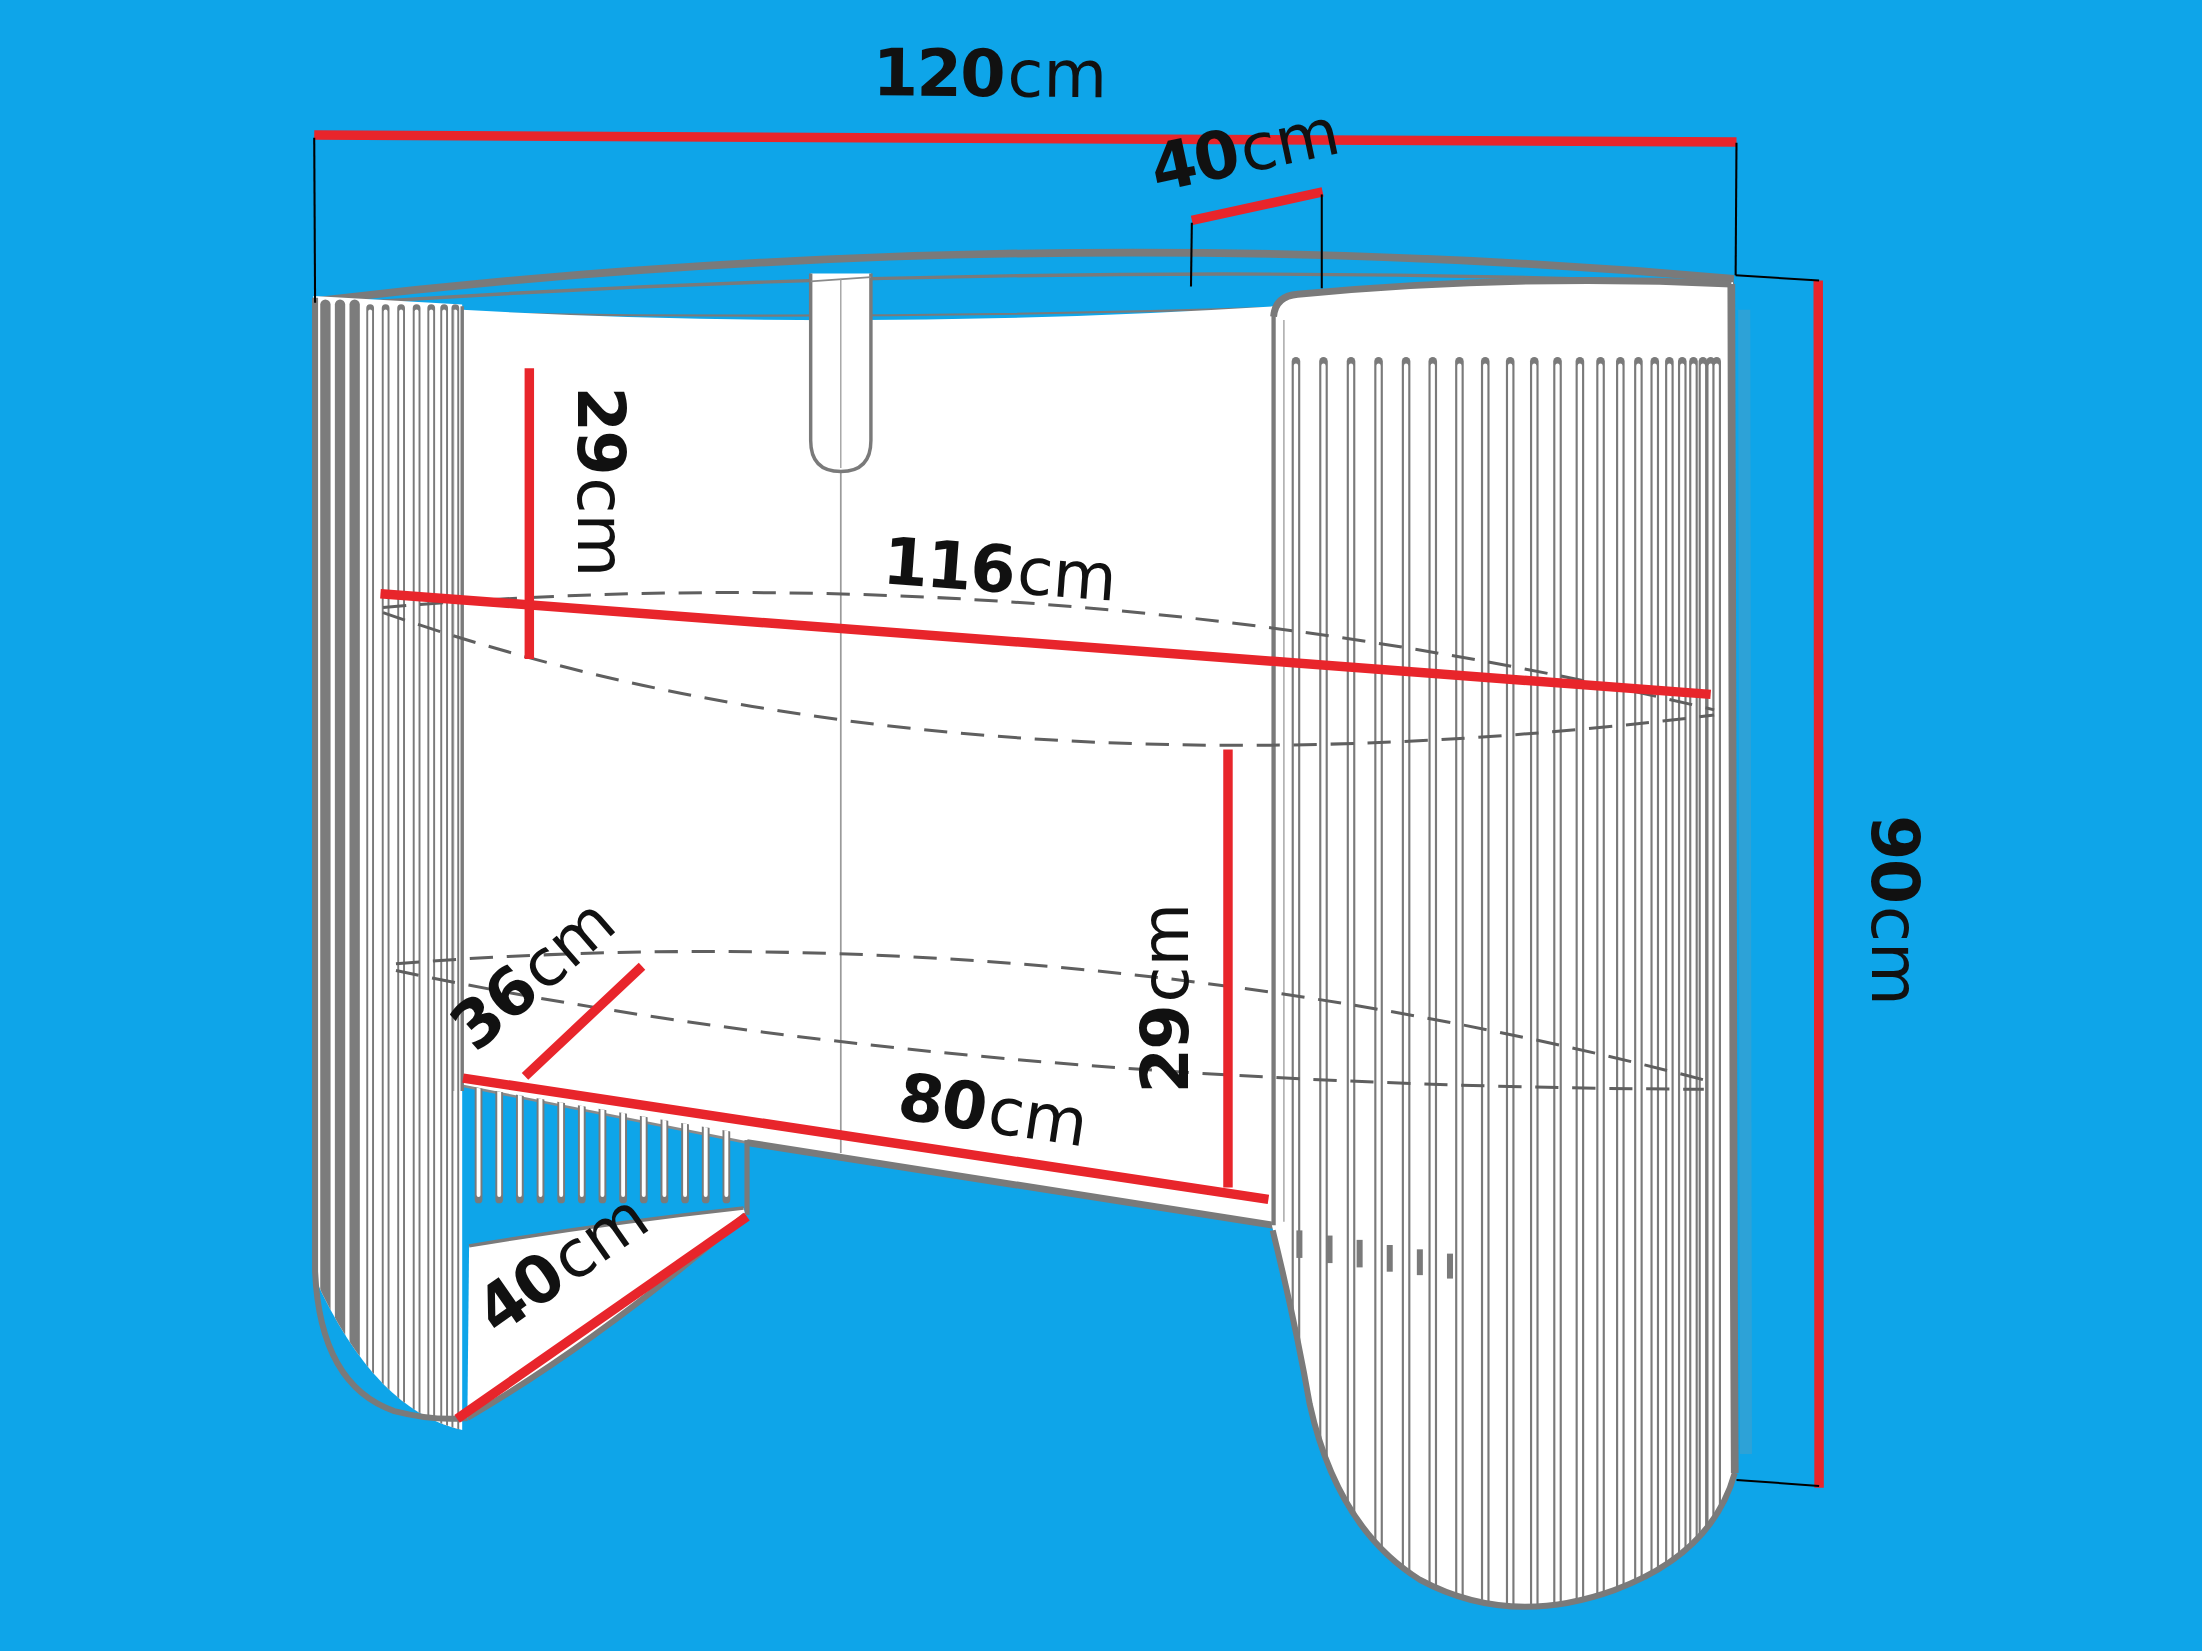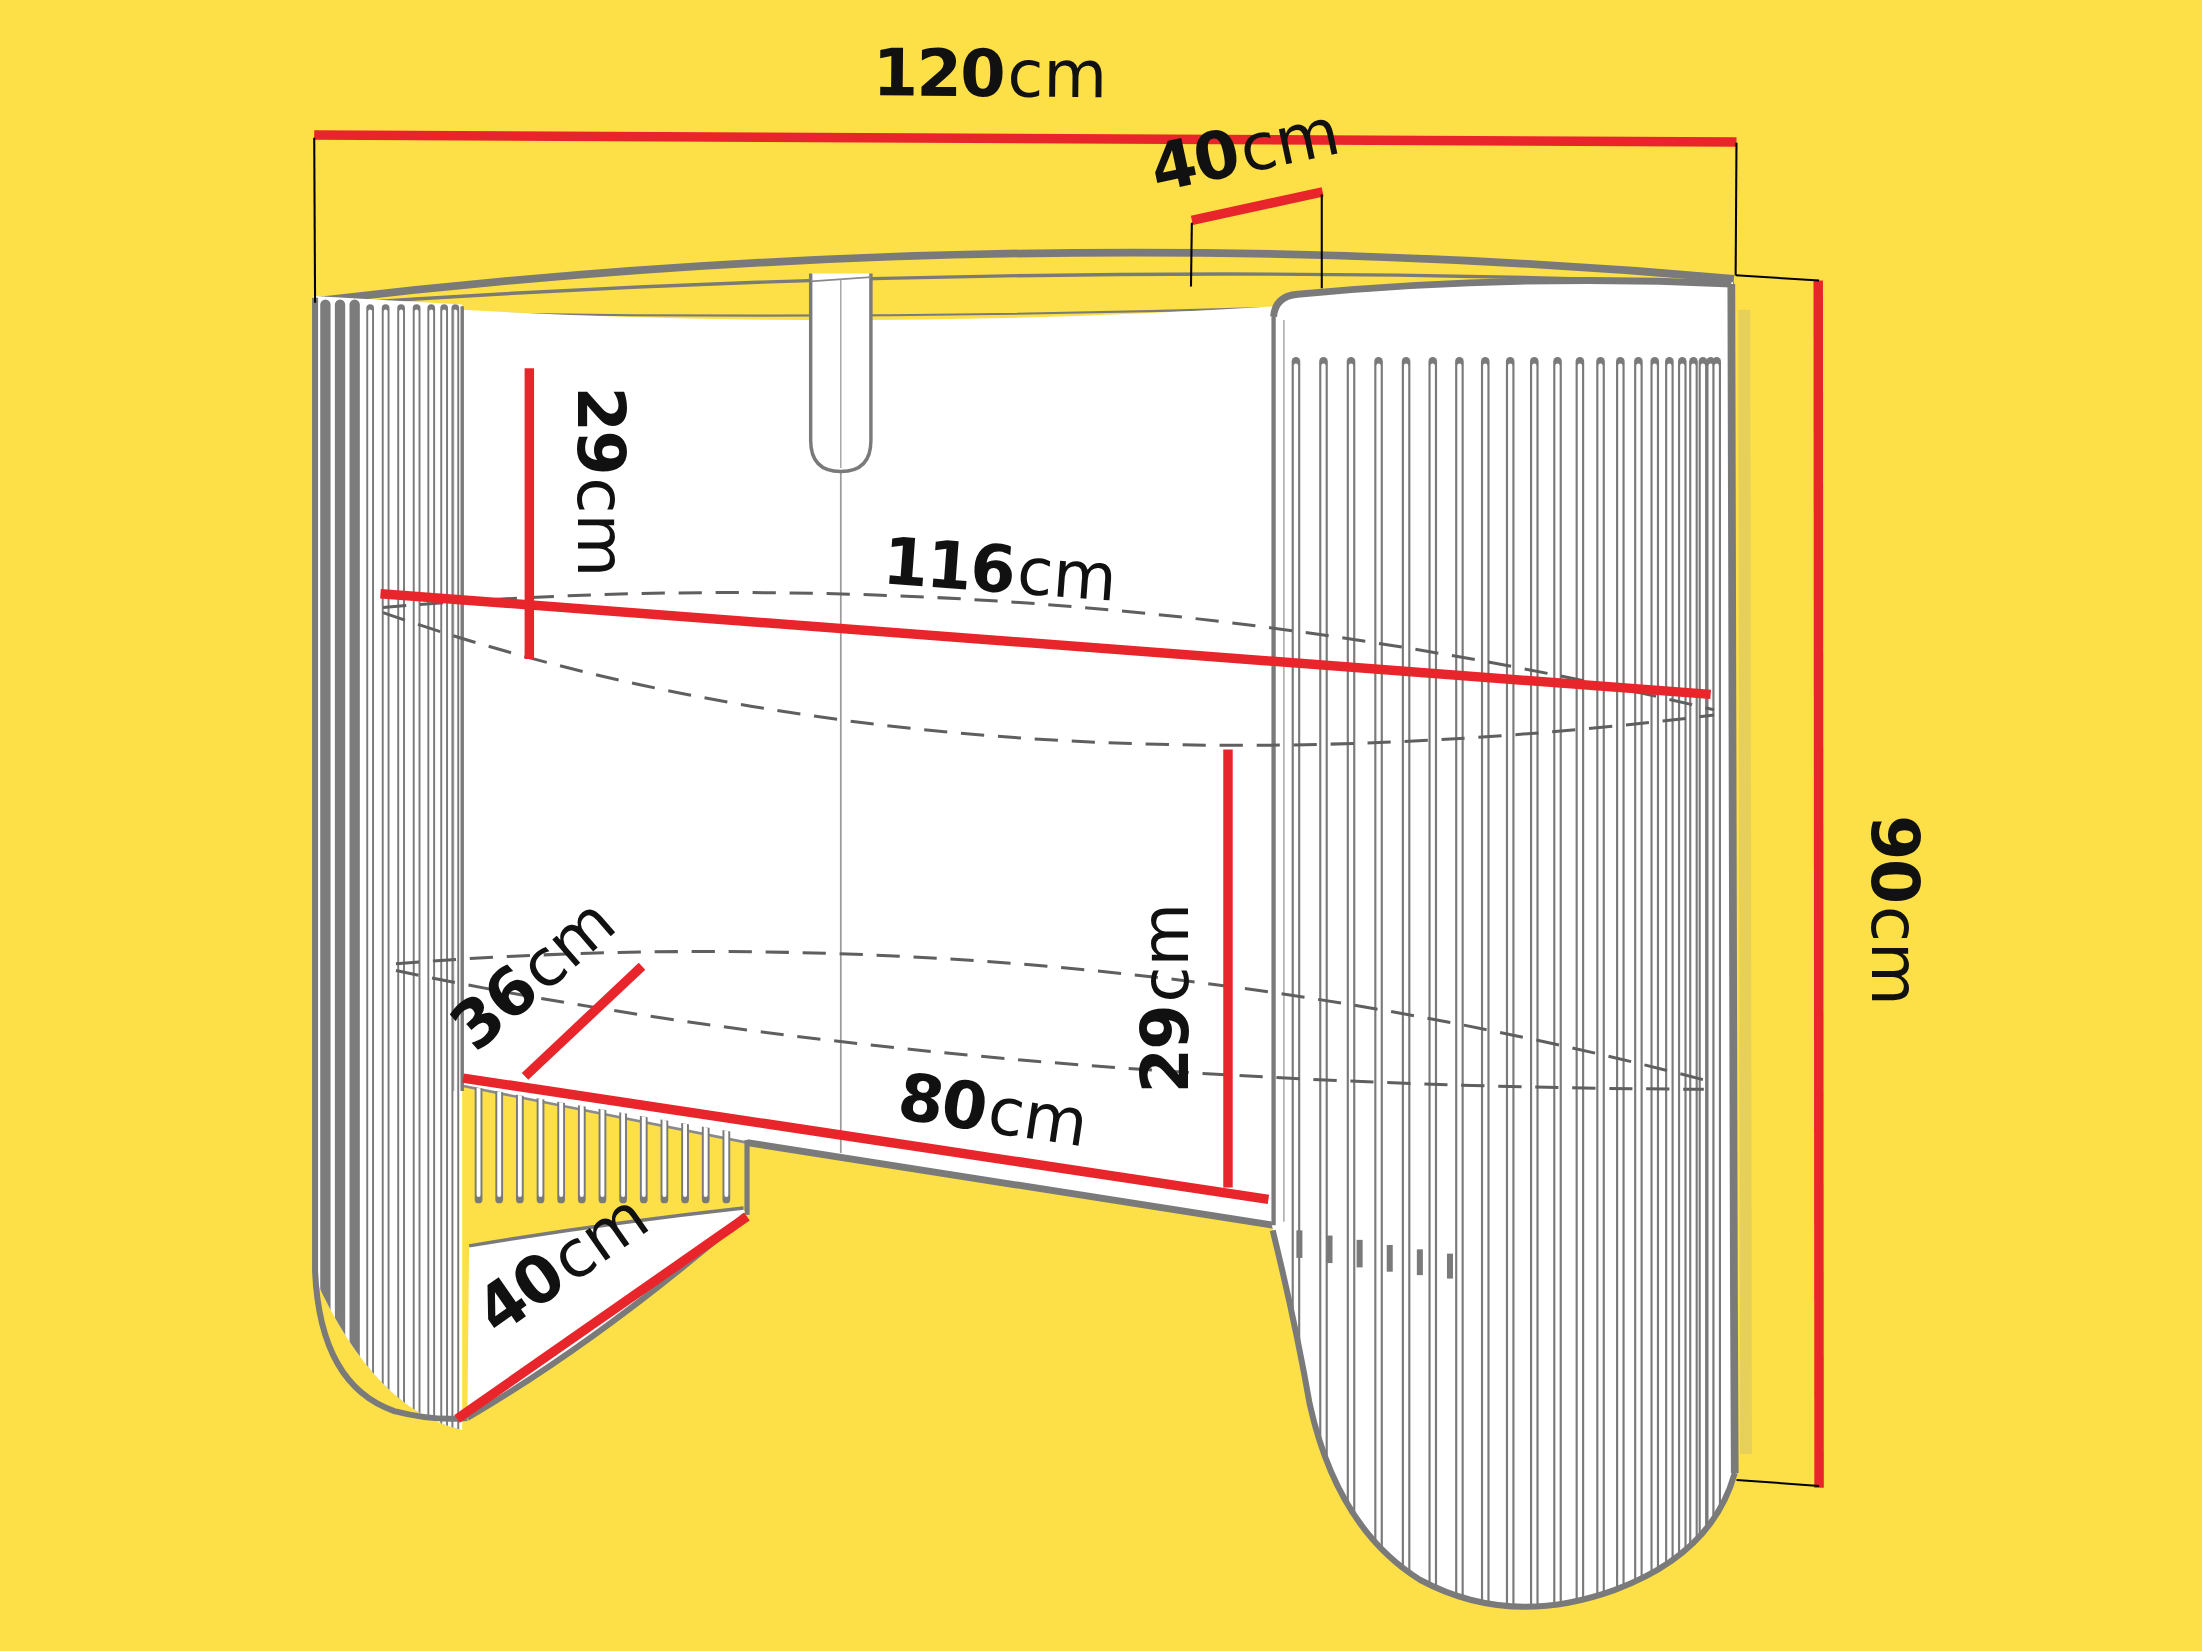--- a/index.html
+++ b/index.html
@@ -1,16 +1,16 @@
 <!DOCTYPE html>
 <html style="font-size:13.8px"><head>
 <meta charset="utf-8">
 <style>
   html,body{margin:0;padding:0;background:#fff;}
-  .stage{position:relative;width:2203px;height:1652px;background:#fde047;overflow:hidden;}
+  .stage{position:relative;width:2203px;height:1652px;background:#0ea5e9;overflow:hidden;}
   svg{position:absolute;left:0;top:0;}
   .gray{fill:none;stroke:#7a7a7a;}
   .fillw{fill:#ffffff;stroke:none;}
   .dashline{fill:none;stroke:#5f5f5f;stroke-width:3.5;stroke-dasharray:27 16;}
   .red{fill:none;stroke:#e8252b;stroke-width:11;stroke-linecap:butt;}
   .tick{fill:none;stroke:#000000;stroke-width:2.4;}
   .dim{font-family:"DejaVu Sans","Liberation Sans",sans-serif;font-size:76px;fill:#111;text-anchor:middle;}
   .dim .num{font-weight:700;letter-spacing:-2px;}
   .dim .unit{font-weight:400;}
 </style>

